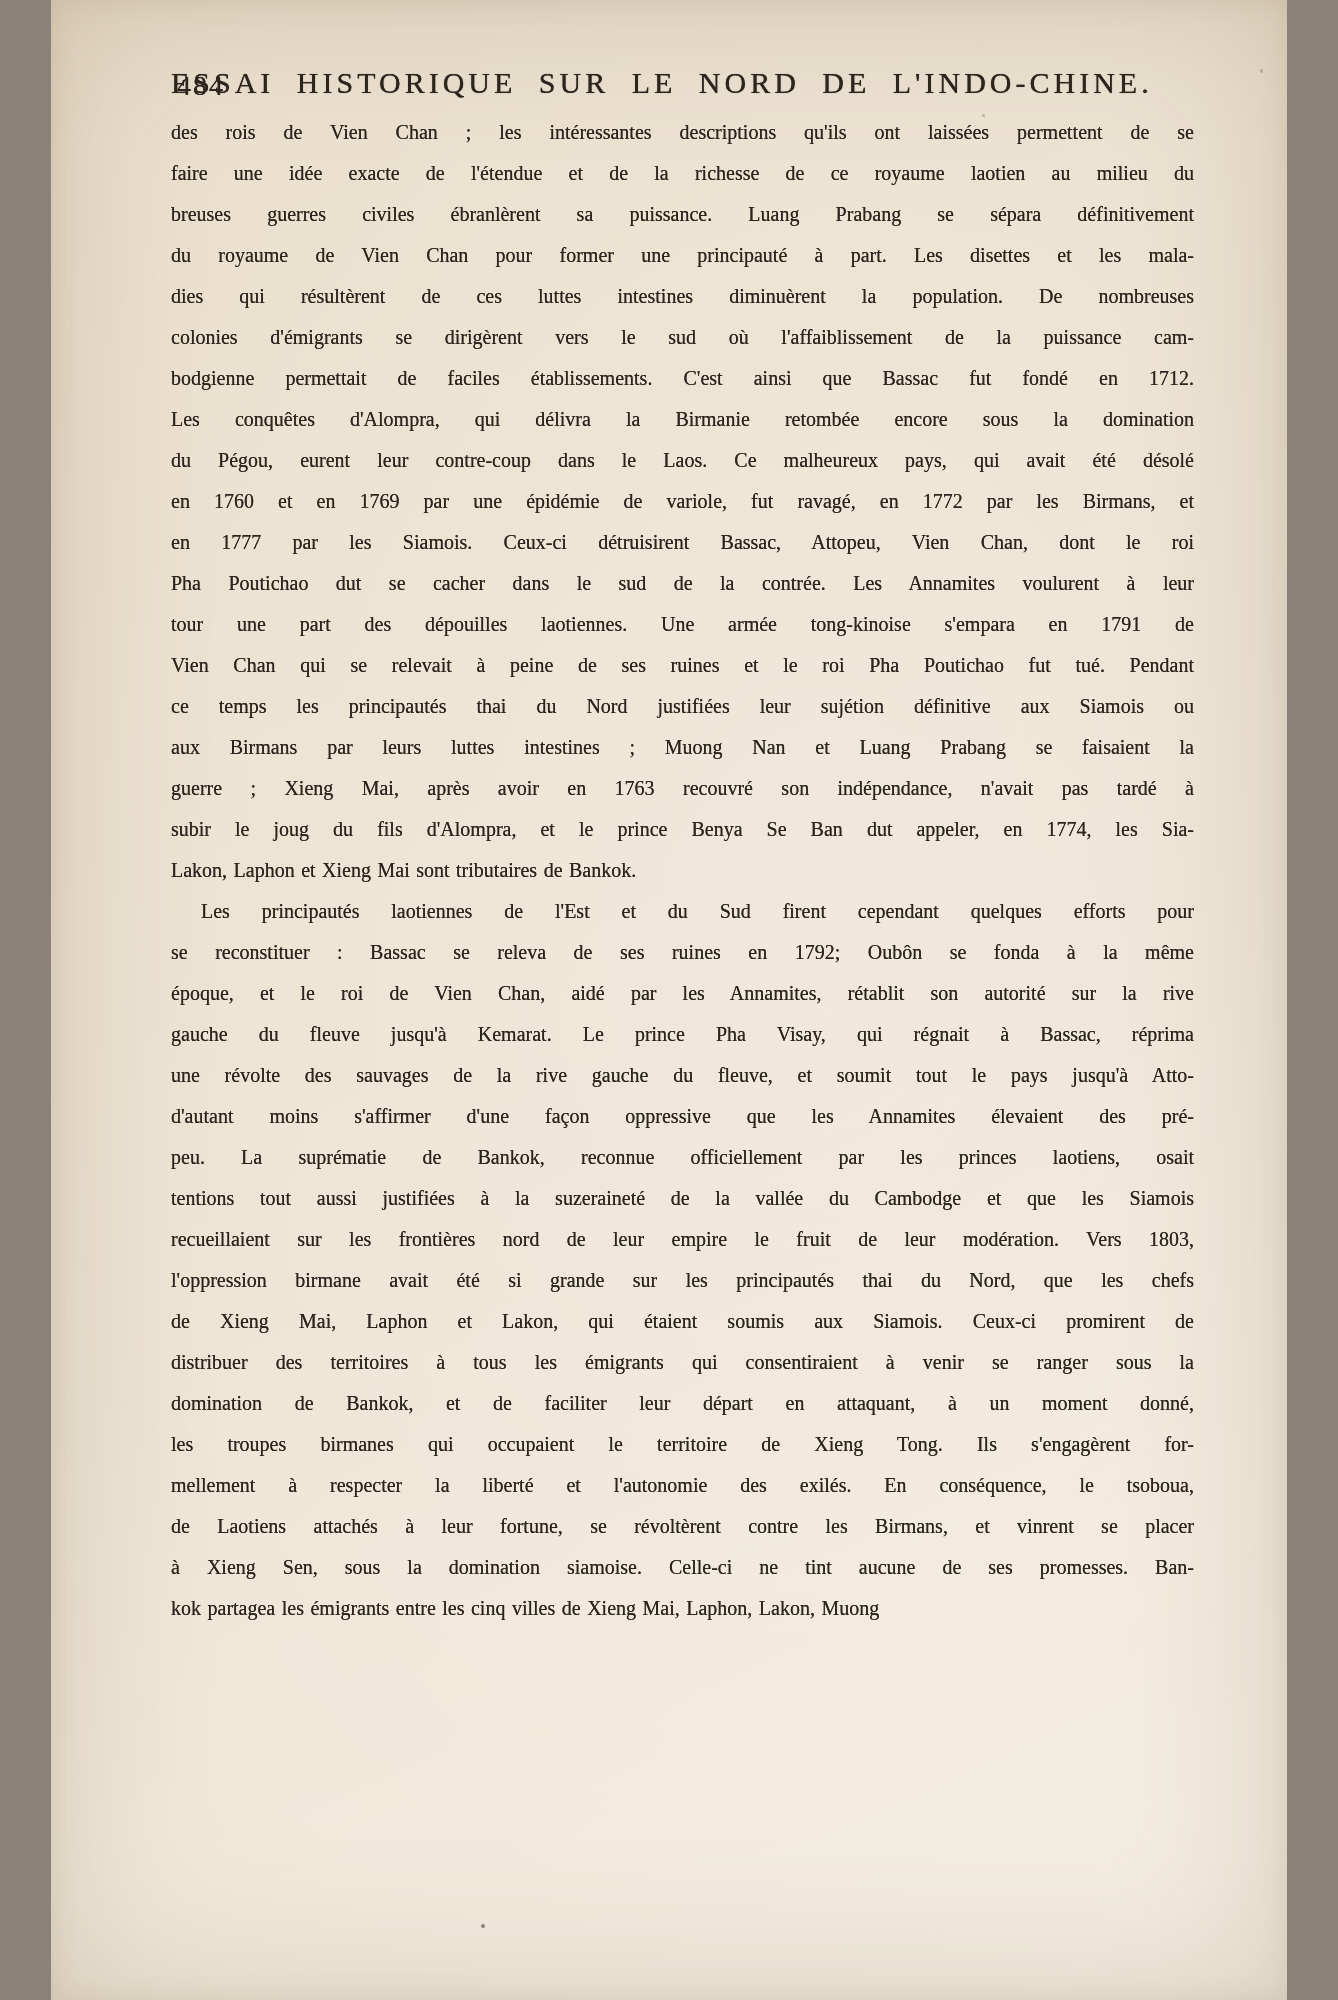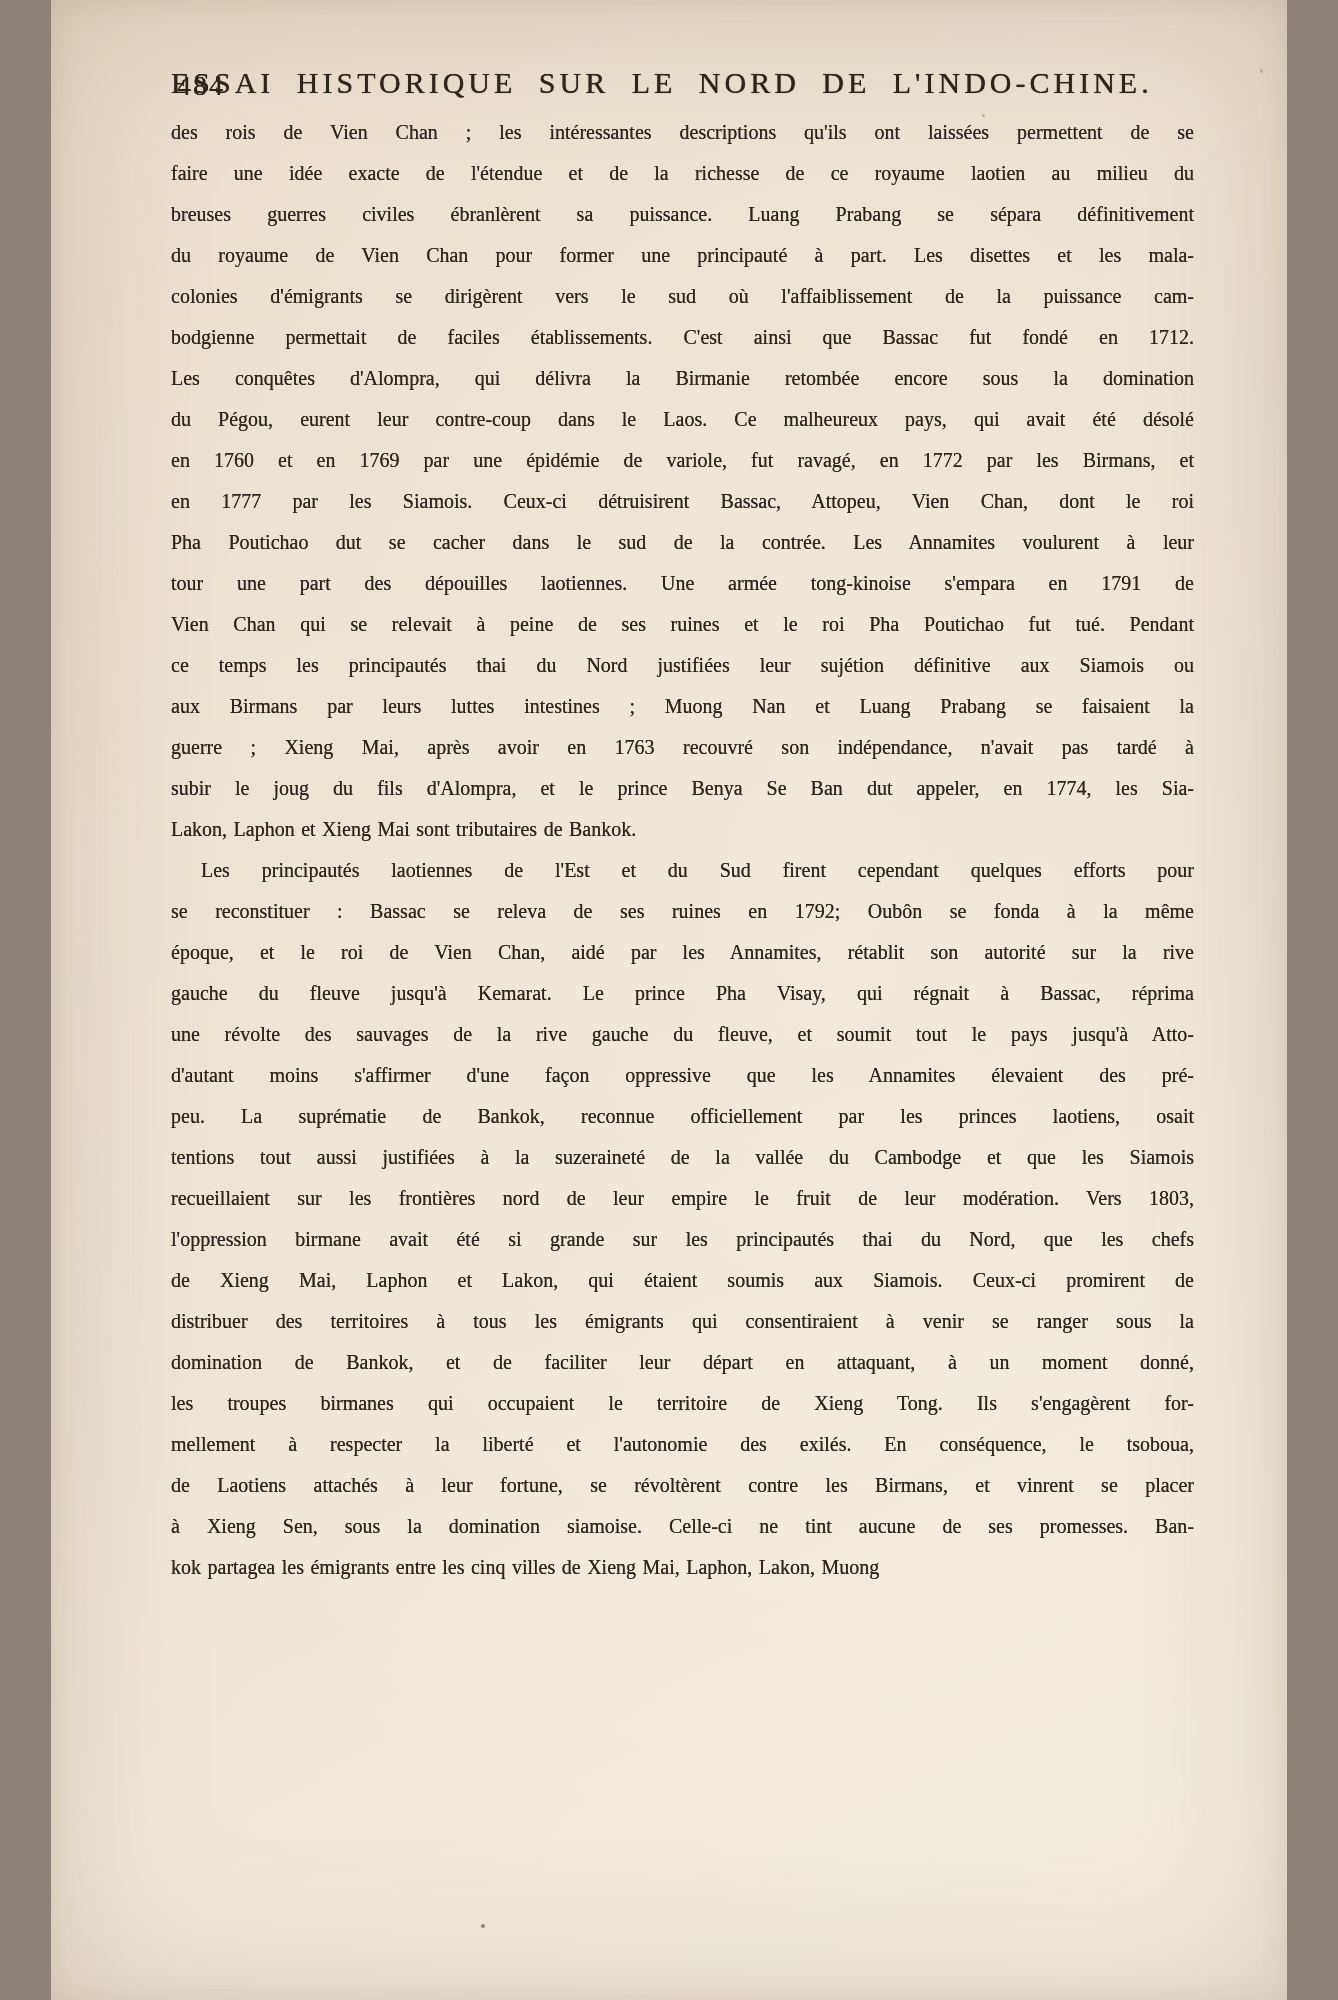--- a/index.html
+++ b/index.html
@@ -77,20 +77,21 @@
     <span class="page-number">484</span>
     <span class="header-title">ESSAI HISTORIQUE SUR LE NORD DE L'INDO-CHINE.</span>
   </div>
 
   <div class="text-block">
       <div class="paragraph">
         <div class="line">des rois de Vien Chan ; les intéressantes descriptions qu'ils ont laissées permettent de se</div>
         <div class="line">faire une idée exacte de l'étendue et de la richesse de ce royaume laotien au milieu du</div>
         <div class="line">breuses guerres civiles ébranlèrent sa puissance. Luang Prabang se sépara définitivement</div>
         <div class="line">du royaume de Vien Chan pour former une principauté à part. Les disettes et les mala-</div>
+        <div class="line">dies qui résultèrent de ces luttes intestines diminuèrent la population. De nombreuses</div>
         <div class="line">colonies d'émigrants se dirigèrent vers le sud où l'affaiblissement de la puissance cam-</div>
         <div class="line">bodgienne permettait de faciles établissements. C'est ainsi que Bassac fut fondé en 1712.</div>
         <div class="line">Les conquêtes d'Alompra, qui délivra la Birmanie retombée encore sous la domination</div>
         <div class="line">du Pégou, eurent leur contre-coup dans le Laos. Ce malheureux pays, qui avait été désolé</div>
         <div class="line">en 1760 et en 1769 par une épidémie de variole, fut ravagé, en 1772 par les Birmans, et</div>
         <div class="line">en 1777 par les Siamois. Ceux-ci détruisirent Bassac, Attopeu, Vien Chan, dont le roi</div>
         <div class="line">Pha Poutichao dut se cacher dans le sud de la contrée. Les Annamites voulurent à leur</div>
         <div class="line">tour une part des dépouilles laotiennes. Une armée tong-kinoise s'empara en 1791 de</div>
         <div class="line">Vien Chan qui se relevait à peine de ses ruines et le roi Pha Poutichao fut tué. Pendant</div>
         <div class="line">ce temps les principautés thai du Nord justifiées leur sujétion définitive aux Siamois ou</div>

